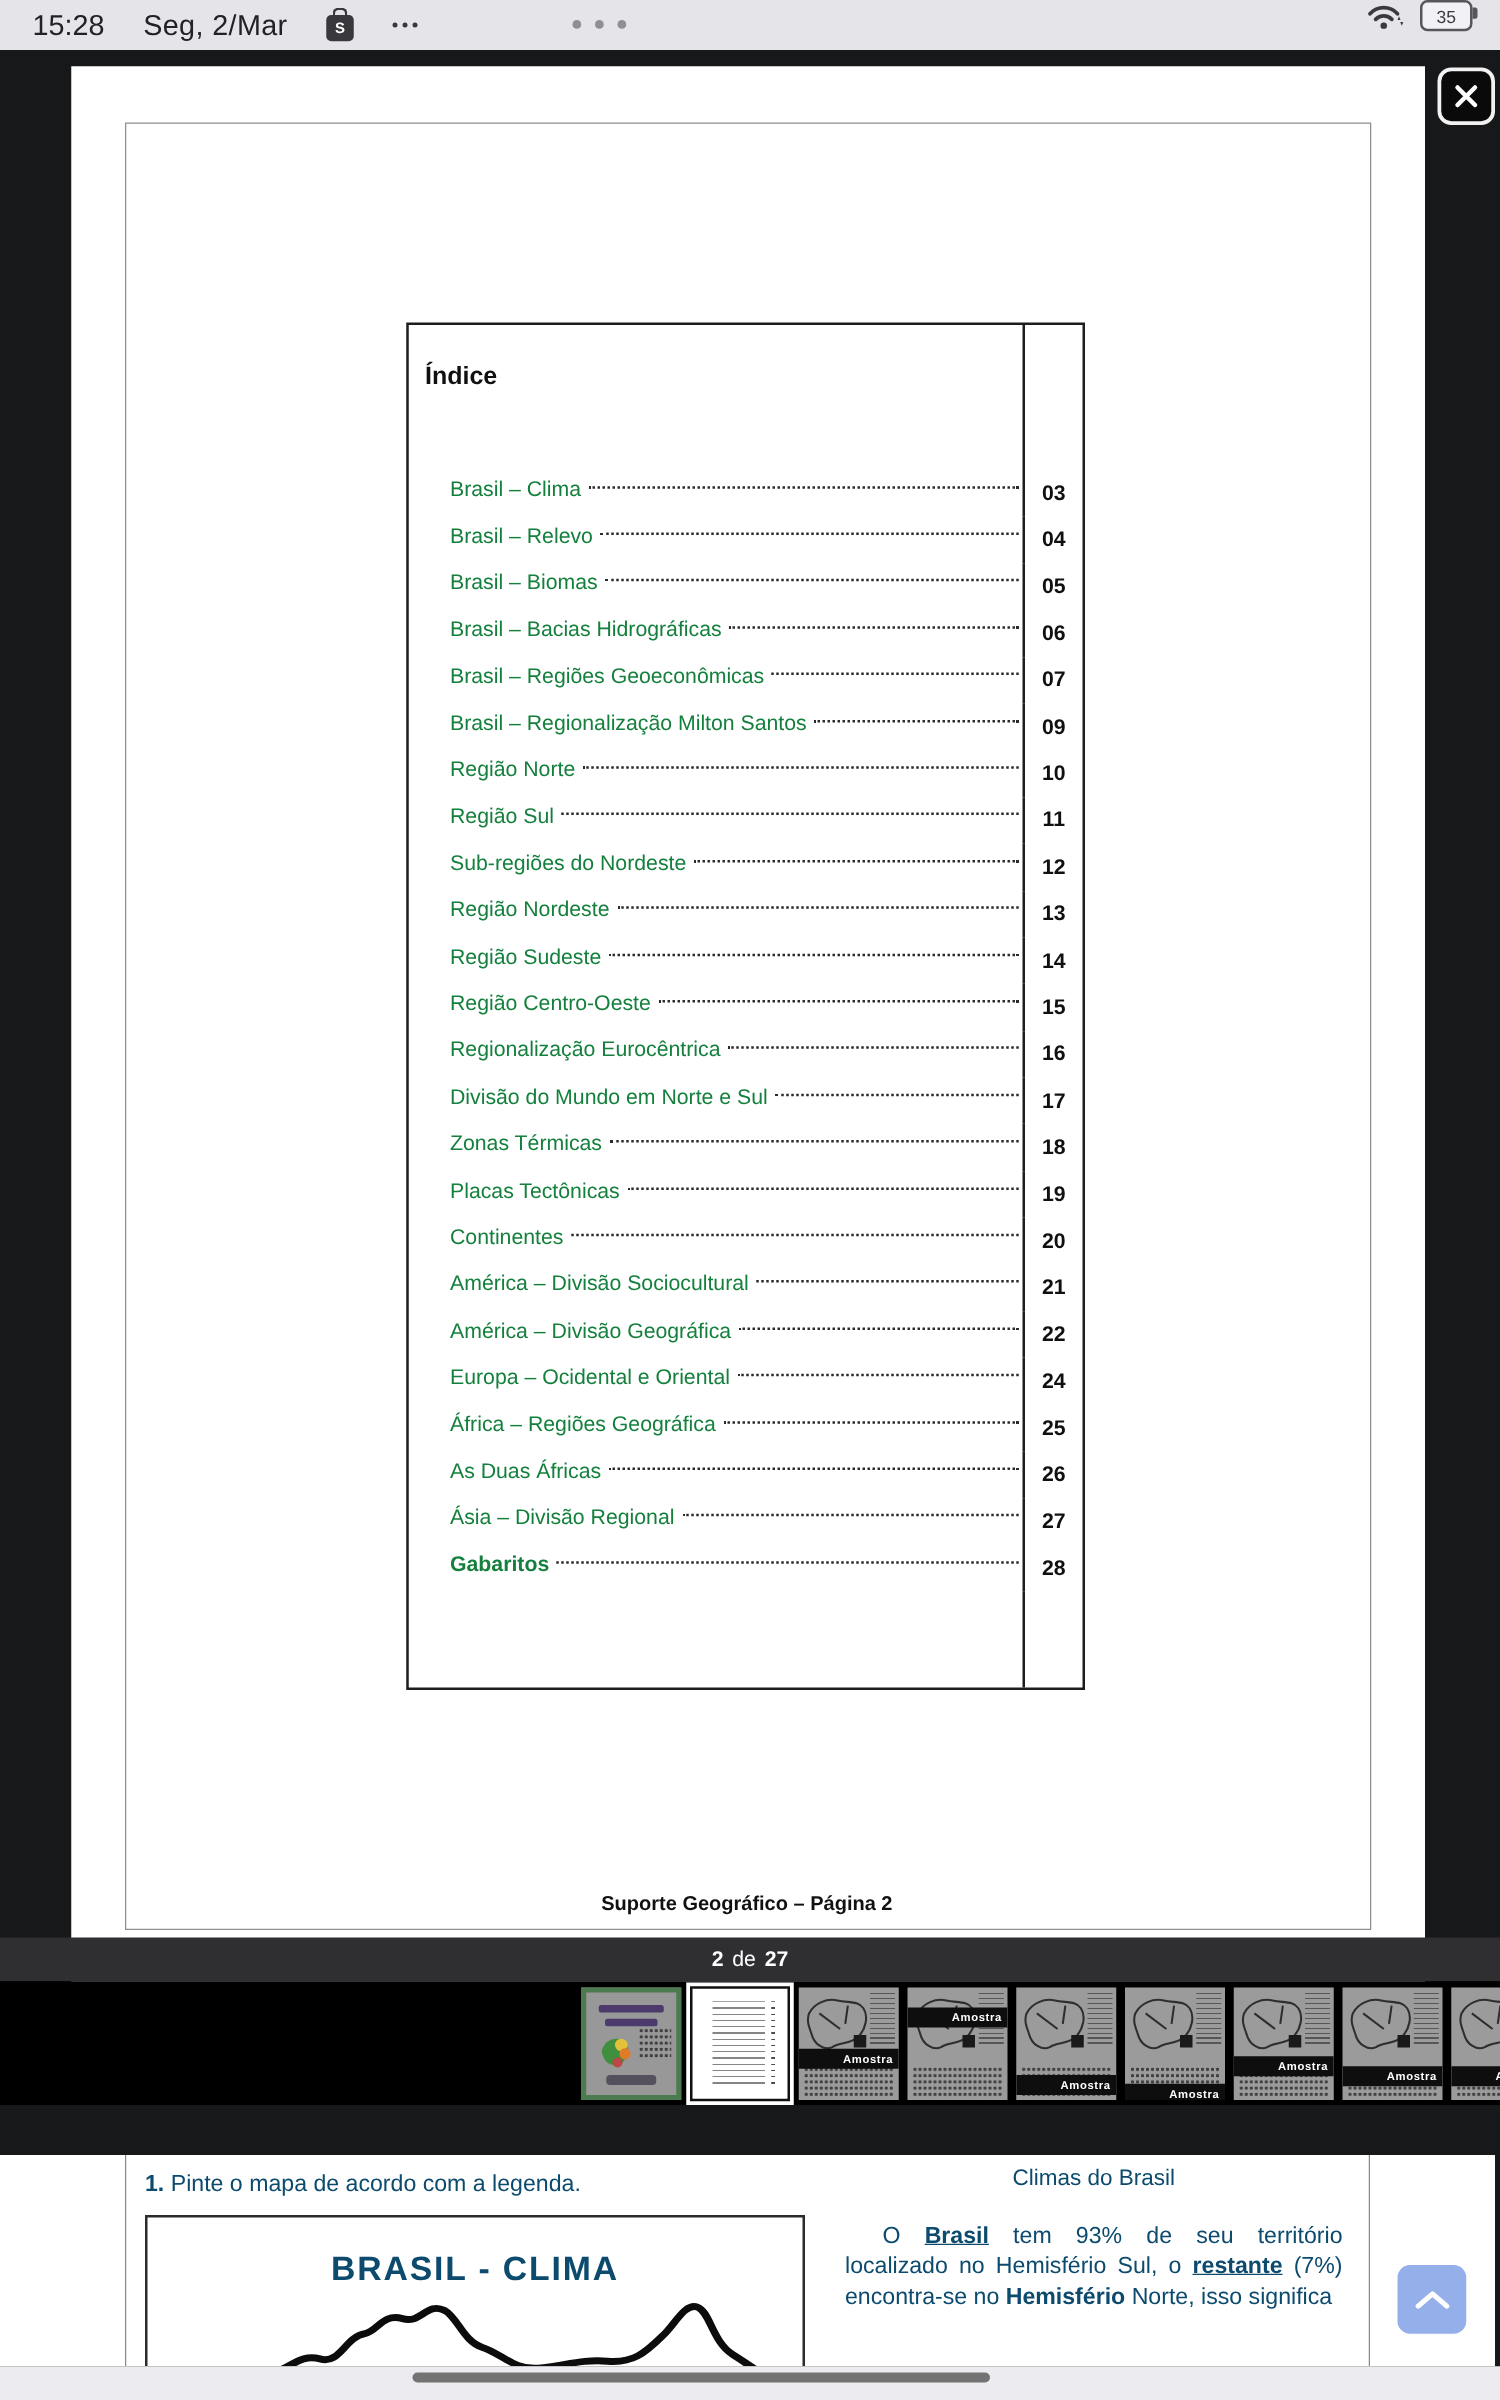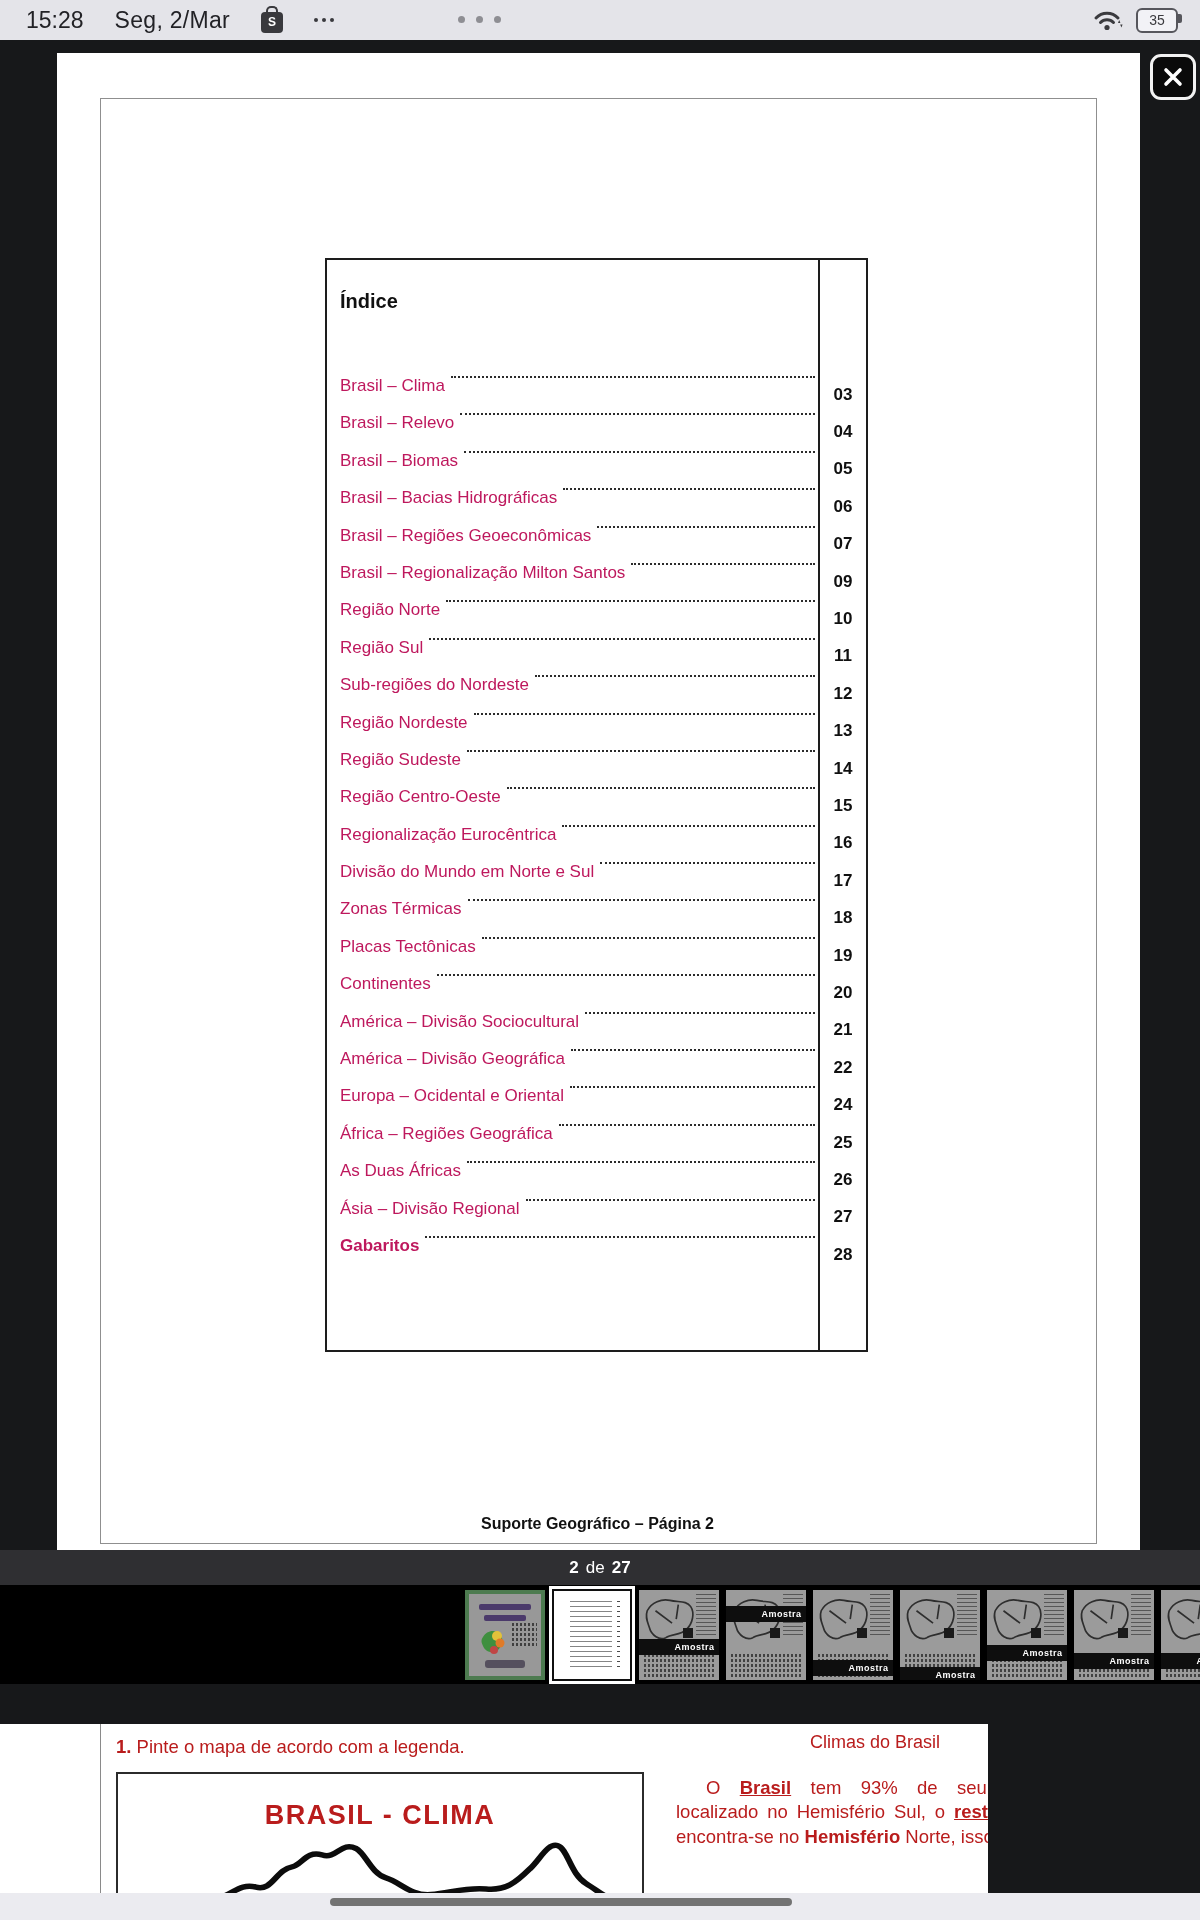--- a/index.html
+++ b/index.html
@@ -12,21 +12,21 @@
            font-size:23px;color:#222226;}
   .sb-date{letter-spacing:.3px;}
   .bag{position:relative;width:22px;height:21px;background:#39393d;border-radius:4px;margin-top:4px;
        display:flex;align-items:center;justify-content:center;color:#fff;font-size:12px;font-weight:bold;}
   .bag::before{content:'';position:absolute;top:-6px;left:5px;width:8px;height:6px;
        border:2px solid #39393d;border-bottom:none;border-radius:5px 5px 0 0;}
   .dots3{display:flex;gap:4px;align-items:center;}
   .dots3 i{width:4px;height:4px;border-radius:50%;background:#39393d;}
   .sb-center{position:absolute;left:458px;top:16px;display:flex;gap:11px;}
   .sb-center i{width:7px;height:7px;border-radius:50%;background:#8e8e93;}
-  .sb-right{position:absolute;right:22px;top:0;height:40px;display:flex;align-items:center;gap:12px;}
+  .sb-right{position:absolute;right:22px;top:0;height:40px;display:flex;gap:12px;}
   .battery{position:relative;width:38px;height:21px;border:2px solid #56565c;border-radius:6px;
            background:#f2f2f6;display:flex;align-items:center;justify-content:center;
            font-size:14px;color:#3a3a3e;}
   .battery::after{content:'';position:absolute;right:-6px;top:4px;width:4px;height:9px;
            background:#56565c;border-radius:0 2px 2px 0;}
 
   
   .viewer{position:absolute;top:40px;left:0;width:1200px;height:1550px;background:#17181a;}
   .close-btn{position:absolute;left:1150px;top:14px;width:46px;height:46px;background:#0a0a0a;
              border:3px solid #f2f2f2;border-radius:11px;padding:0;cursor:pointer;
@@ -35,22 +35,22 @@
   .doc-border{position:absolute;left:43px;top:45px;width:995px;height:1444px;border:1px solid #8f8f8f;}
 
   
   .toc-box{position:absolute;left:268px;top:205px;width:543px;height:1094px;border:2px solid #1d1d1d;
            box-sizing:border-box;display:flex;flex-direction:column;}
   .toc-head{height:116px;display:flex;flex-shrink:0;}
   .head-left{flex:1;padding:30px 0 0 13px;font-size:20px;font-weight:bold;color:#101010;}
   .num-cell{width:46px;flex-shrink:0;border-left:2px solid #1d1d1d;display:flex;align-items:center;
             justify-content:center;font-size:17px;font-weight:bold;color:#101010;}
   .toc-row{height:37.4px;display:flex;flex-shrink:0;}
-  .row-left{flex:1;display:flex;align-items:flex-start;padding-left:13px;font-size:17px;color:#be185d;
-            overflow:hidden;padding-bottom:6px;}
+  .row-left{flex:1;display:flex;align-items:center;padding-left:13px;font-size:17px;color:#15803d;
+            overflow:hidden;padding-bottom:6px;margin-left:20px;}
   .row-left .lab{white-space:nowrap;}
   .row-left .lab.b{font-weight:bold;}
   .leader{flex:1;border-bottom:2.5px dotted #2b2b2b;margin:0 3px 4px 6px;}
   .toc-fill{flex:1;display:flex;}
   .doc-footer{position:absolute;left:43px;top:1462px;width:995px;text-align:center;
               font-size:16px;font-weight:bold;color:#111;}
 
   
   .page-indicator{position:absolute;top:1550px;left:0;width:1200px;height:35px;background:#2f2f32;
                   display:flex;align-items:center;justify-content:center;gap:7px;
@@ -72,22 +72,22 @@
              background:repeating-linear-gradient(#4a4a4a 0 1px,transparent 1px 5px);}
   .dotrows{position:absolute;left:4px;right:4px;bottom:3px;height:24px;
            background-image:radial-gradient(#2a2a2a 1px,transparent 1.2px);background-size:4px 5px;opacity:.8;}
   .ttext{position:absolute;right:3px;top:4px;width:20px;height:42px;
          background:repeating-linear-gradient(#3f3f3f 0 1px,transparent 1px 4px);opacity:.75;}
   .qr{position:absolute;right:26px;top:38px;width:10px;height:10px;background:#1a1a1a;}
   .banner{position:absolute;left:0;right:0;height:16px;background:#0e0e0e;color:#fff;
           font-size:9px;font-weight:bold;letter-spacing:.5px;display:flex;align-items:center;justify-content:center;padding-left:31px;}
 
   
-  .preview{position:absolute;top:1724px;left:0;width:988px;height:169px;background:#fff;
-           overflow:hidden;color:#b91c1c;}
+  .preview{position:absolute;top:1724px;left:0;width:1196px;height:169px;background:#fff;
+           overflow:hidden;color:#0c4a6e;}
   .pv-edge{position:absolute;top:0;bottom:0;width:1px;background:#8a8a8a;}
   .ex-line{position:absolute;left:116px;top:12px;font-size:18.5px;}
   .map-box{position:absolute;left:116px;top:48px;width:524px;height:160px;border:2px solid #2b2b2b;
            text-align:center;overflow:hidden;}
   .map-title{margin-top:26px;font-size:27px;font-weight:bold;letter-spacing:1.5px;}
   .right-col{position:absolute;left:660px;top:8px;width:430px;}
   .col-title{text-align:center;font-size:18px;margin-bottom:23px;}
   .para{margin:16px;font-size:18.5px;line-height:1.32;text-align:justify;text-indent:30px;}
   .para .bu{font-weight:bold;text-decoration:underline;}
   .para .b{font-weight:bold;}

